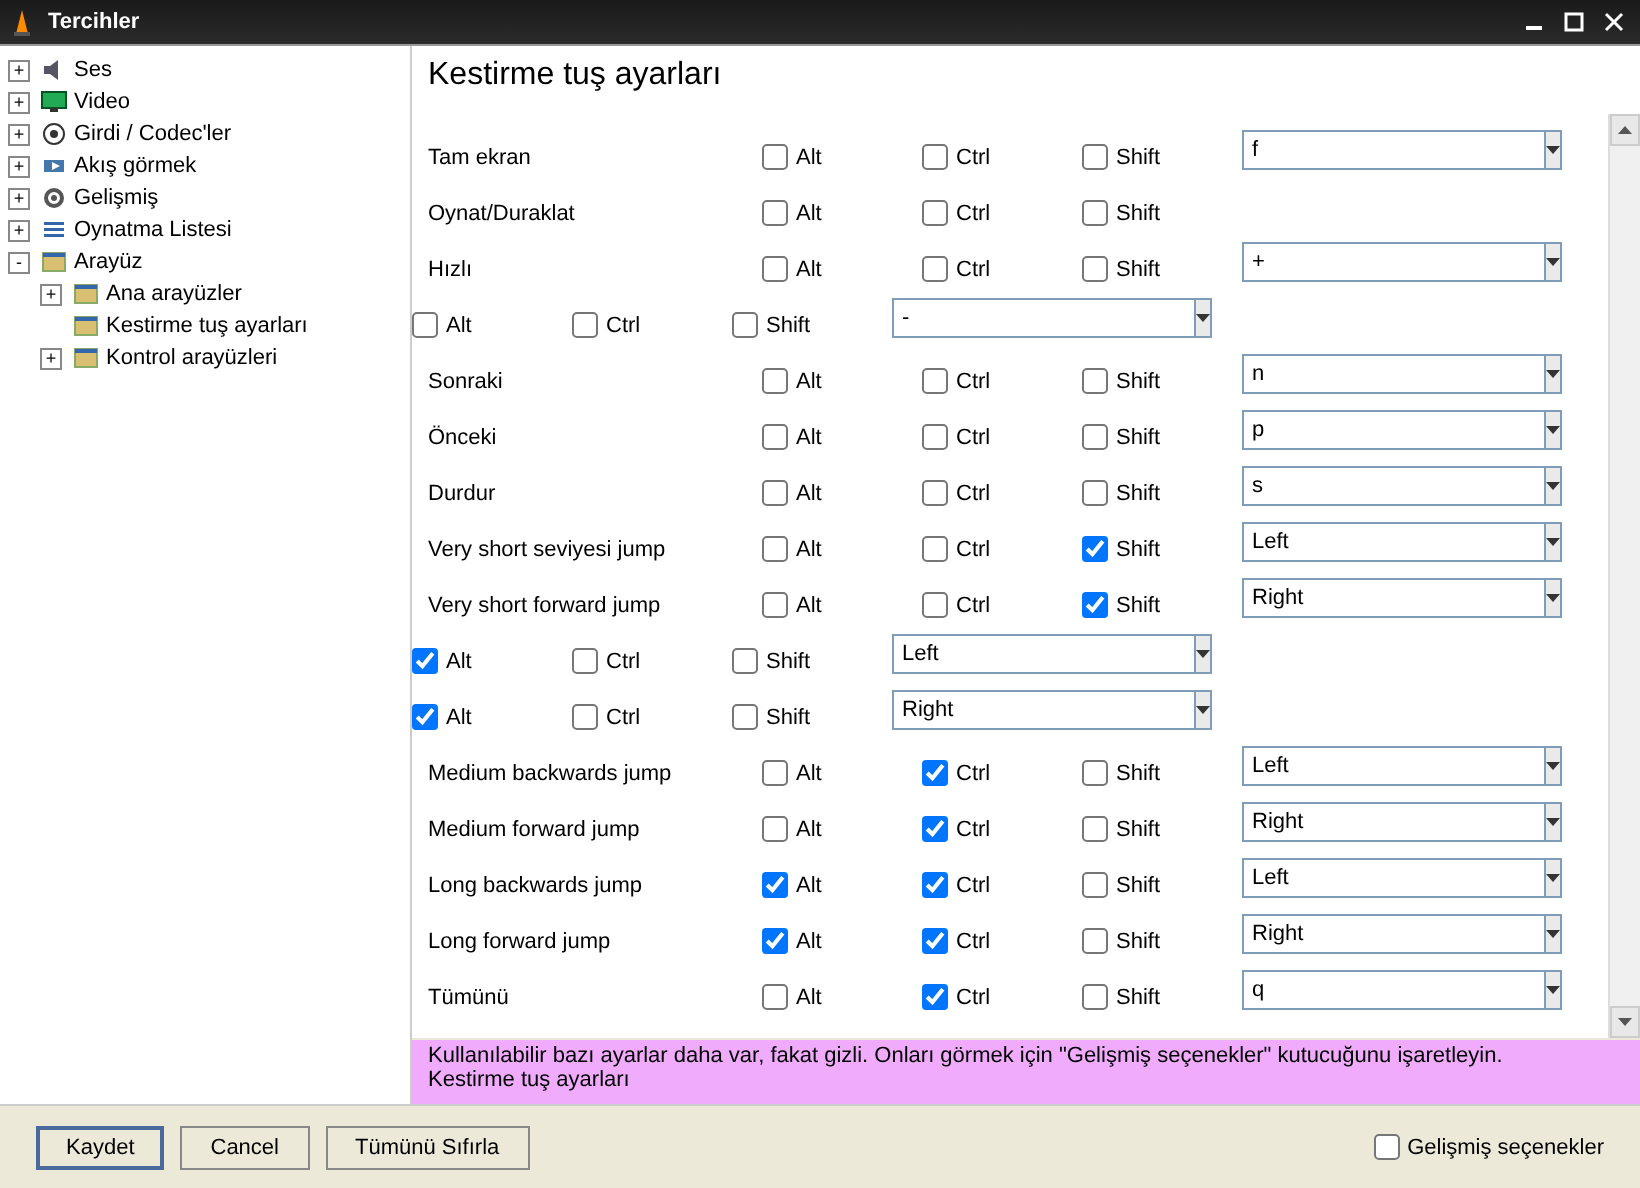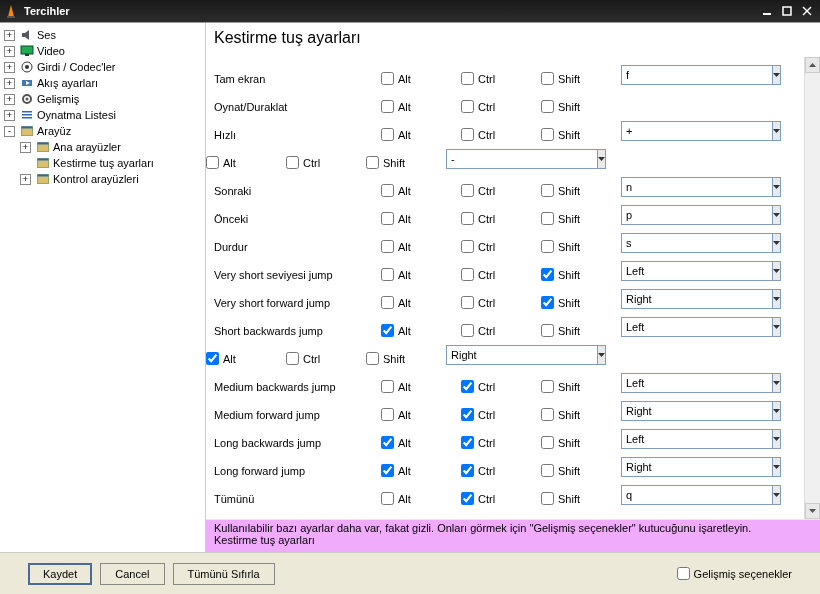--- a/index.html
+++ b/index.html
@@ -35,21 +35,21 @@
 .col-key input { flex: 1; border: 1px solid #7f9db9; height: 20px; padding: 0 4px; background: #fff; }
 .col-key .drop { width: 16px; height: 20px; border: 1px solid #7f9db9; border-left: none; display: flex; align-items: center; justify-content: center; background: #eaeaea; }
 .col-key .drop svg { width: 7px; height: 4px; }
 
 .scroll-track { position: absolute; right: 0; top: 0; bottom: 0; width: 16px; background: #f0f0f0; border-left: 1px solid #ddd; }
 .scroll-btn { height: 16px; background: #e8e8e8; border: 1px solid #ccc; display: flex; align-items: center; justify-content: center; }
 .scroll-btn.bottom { position: absolute; bottom: 0; width: 100%; }
 
 .info-area { padding: 2px 8px 6px; font-size: 11px; color: #000; background: #f0abfc; border-top: 1px solid #ece9d8; }
 
-.footer { height: 42px; background: #ece9d8; border-top: 1px solid #ccc; display: flex; align-items: center; padding: 0 28px; }
+.footer { height: 42px; background: #ece9d8; border-top: 1px solid #ccc; display: flex; align-items: center; padding: 0 18px; }
 .footer button { height: 22px; padding: 0 14px; border: 1px solid #888; background: #ece9d8; margin-right: 8px; cursor: pointer; }
 .footer button.default { border: 2px solid #4a6a9c; padding: 0 13px; }
 .footer .spacer { flex: 1; }
 .footer label { display: flex; align-items: center; gap: 4px; }
 </style>
 </head>
 <body>
 
 <div class="titlebar">
   <span class="cone">
@@ -111,21 +111,21 @@
         <span class="label">Girdi / Codec'ler</span>
       </div>
       <div class="tree-item level0">
         <span class="exp">+</span>
         <span class="icon">
           <svg width="14" height="14">
             <rect x="2" y="4" width="10" height="6" fill="#47a"></rect>
             <polygon points="6,5 10,7 6,9" fill="#fff"></polygon>
           </svg>
         </span>
-        <span class="label">Akış ayarları</span>
+        <span class="label">Akış görmek</span>
       </div>
       <div class="tree-item level0">
         <span class="exp">+</span>
         <span class="icon">
           <svg width="14" height="14">
             <circle cx="7" cy="7" r="4" fill="none" stroke="#555" stroke-width="2"></circle>
             <circle cx="7" cy="7" r="1.5" fill="#555"></circle>
           </svg>
         </span>
         <span class="label">Gelişmiş</span>
@@ -395,21 +395,20 @@
                 <input value="Right" style="">
                 <span class="drop">
                   <svg viewBox="0 0 7 4">
                     <polygon points="0,0 7,0 3.5,4" fill="#333"></polygon>
                   </svg>
                 </span>
               </div>
             </div>
           </div>
           <div class="hotkey-row">
-            <div class="col-name">Short backwards jump</div>
             <div class="col-chk">
               <input type="checkbox" checked="" style="">
               <span>Alt</span>
             </div>
             <div class="col-chk">
               <input type="checkbox" style="">
               <span>Ctrl</span>
             </div>
             <div class="col-chk">
               <input type="checkbox" style="">

